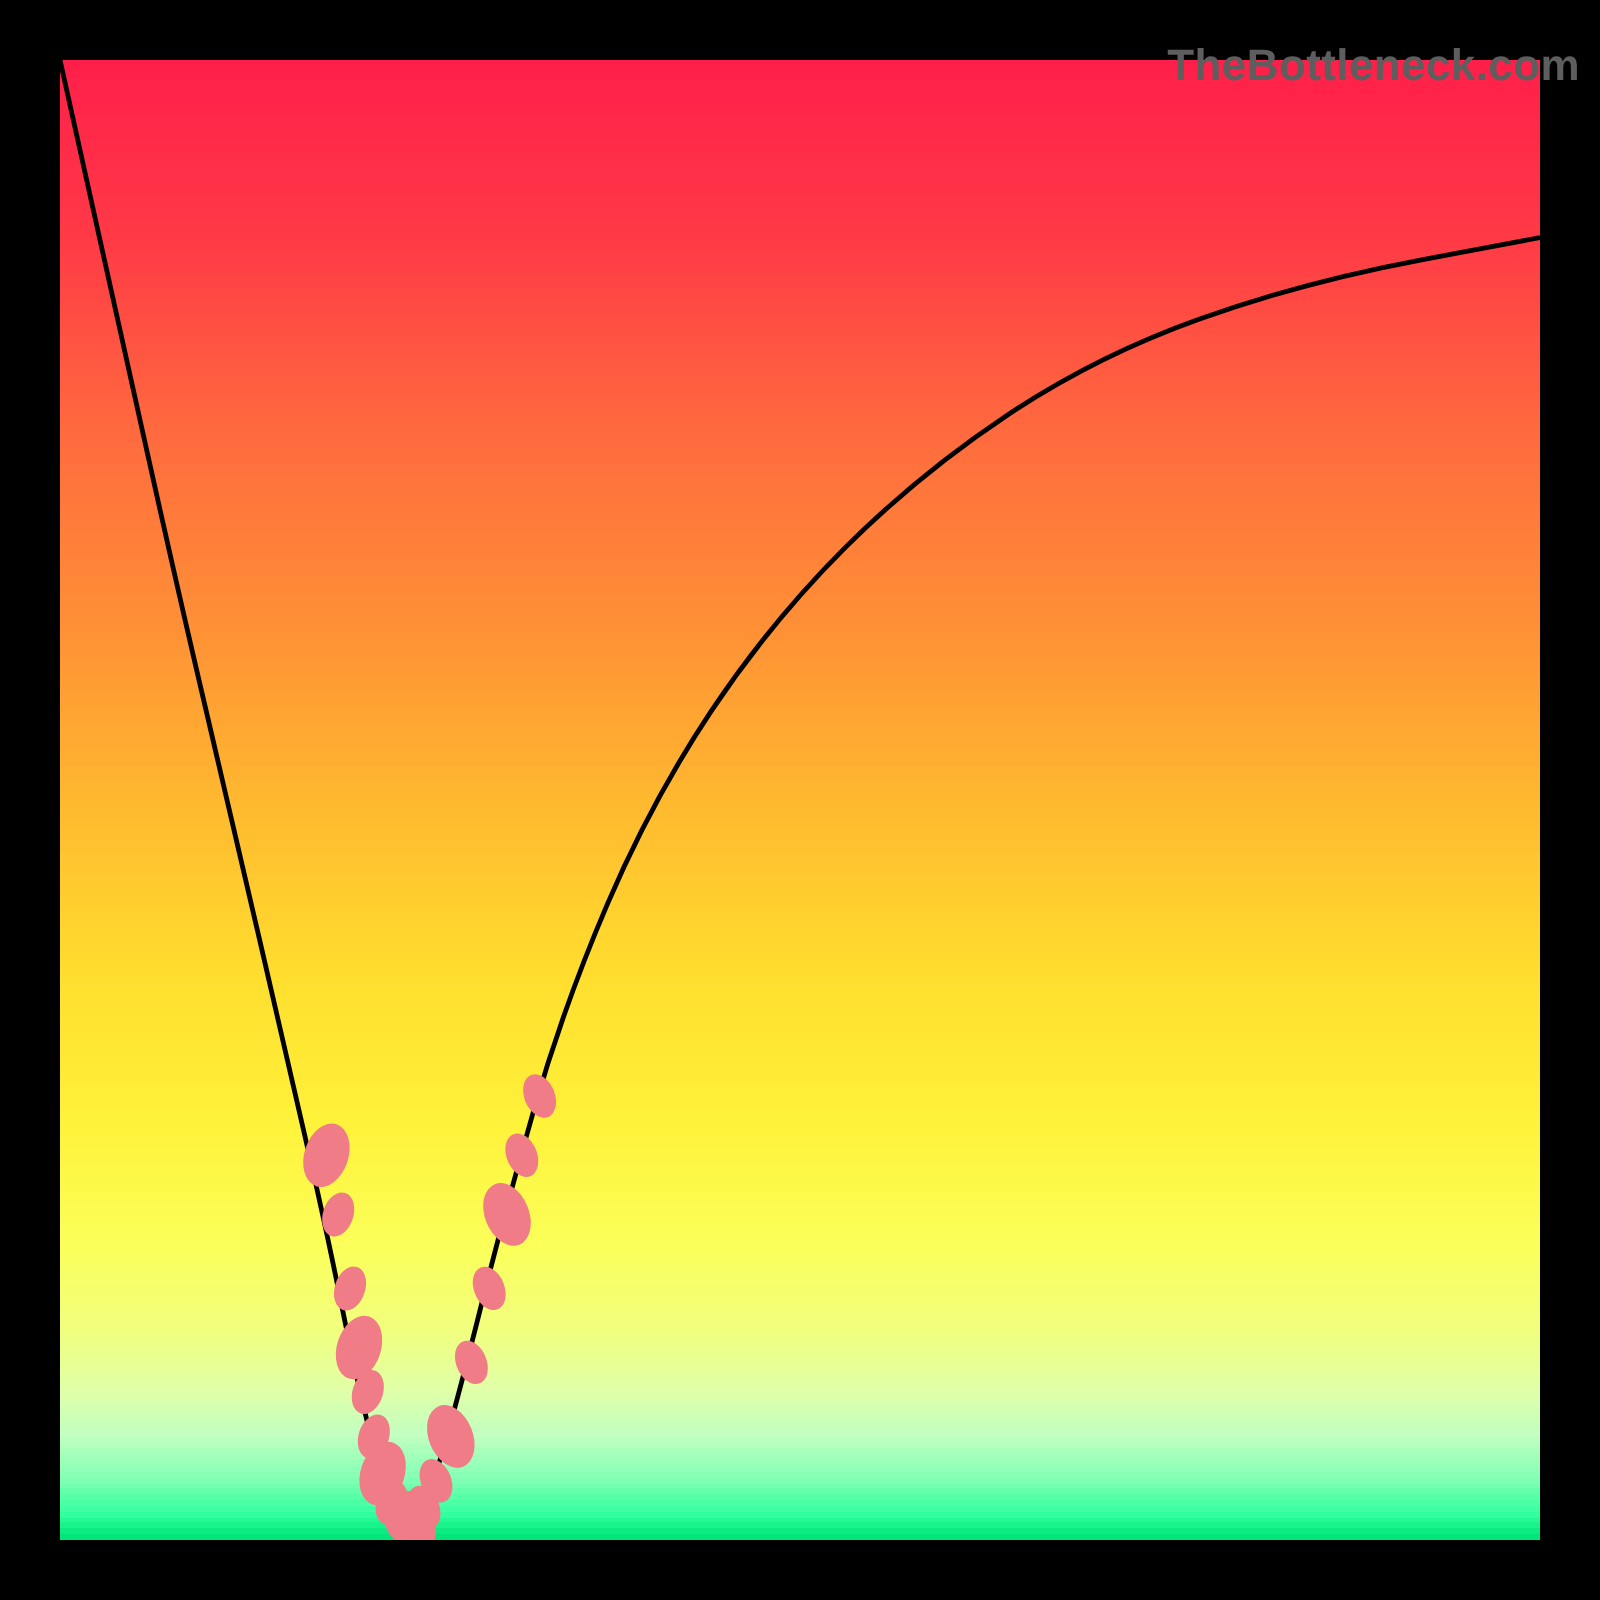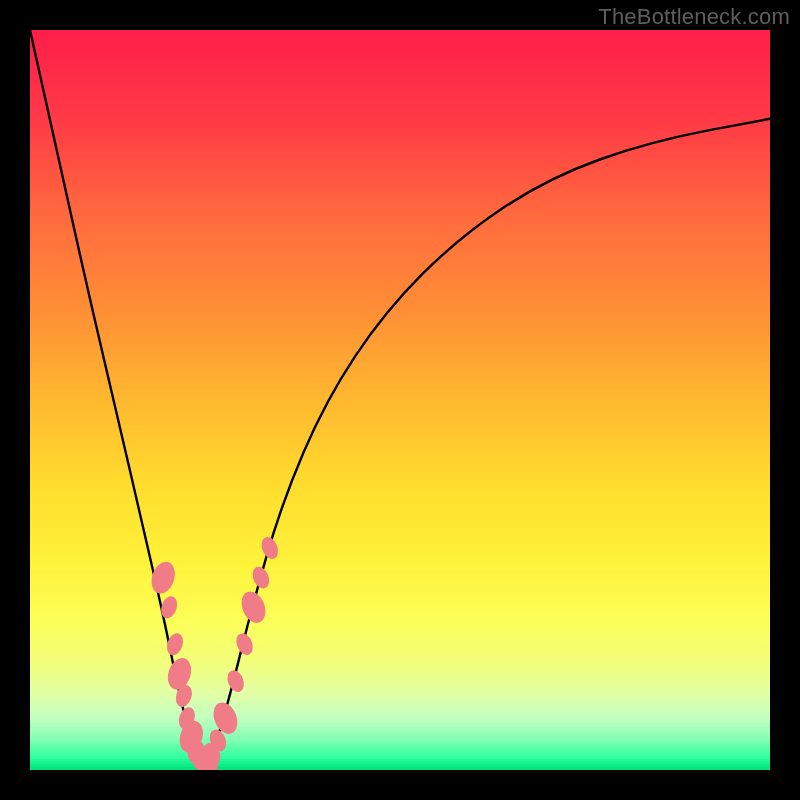--- a/index.html
+++ b/index.html
@@ -41,25 +41,25 @@
   }
   .curve-svg {
     position: absolute;
     left: 0;
     top: 0;
     width: 100%;
     height: 100%;
   }
   .watermark {
     position: absolute;
-    top: 4px;
+    top: 20px;
     right: 10px;
     color: #5e5e5e;
     font-size: 22px;
-    font-weight: 400;
+    font-weight: 700;
     letter-spacing: 0.2px;
     user-select: none;
   }
   .bead {
     fill: #ef7c86;
     stroke: none;
   }
 </style>
 </head>
 <body>

